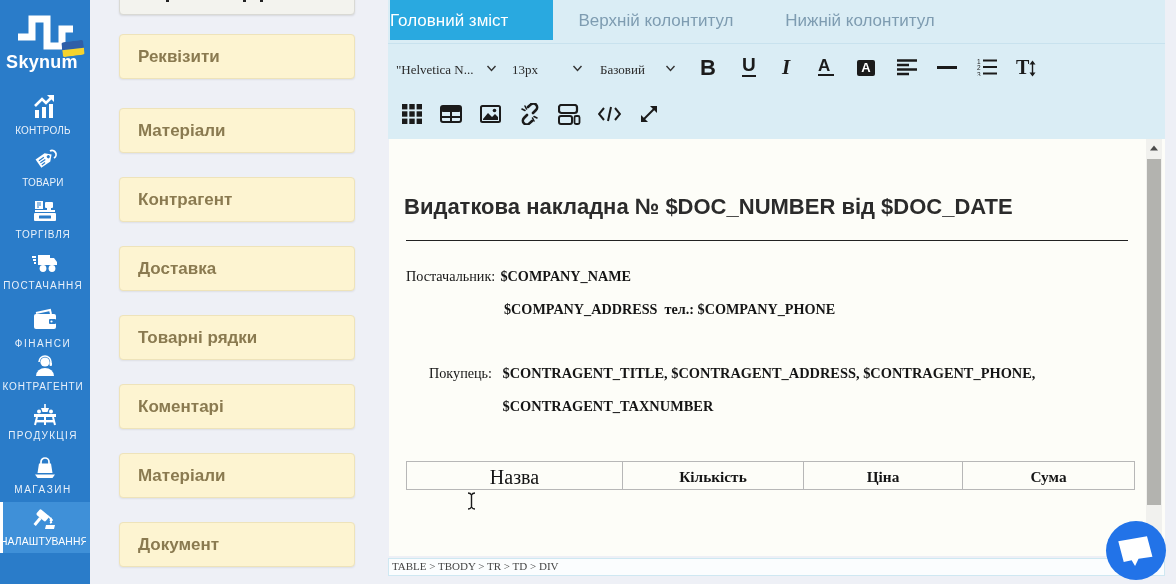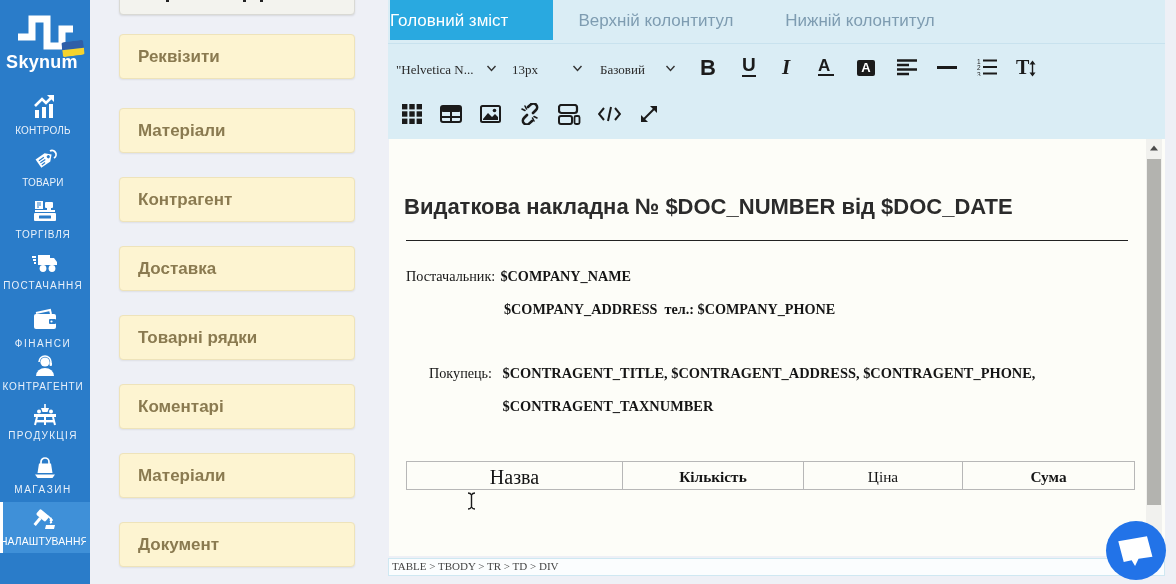--- a/index.html
+++ b/index.html
@@ -260,21 +260,21 @@
 <div class="abs ser" style="left:504px; top:301.5px; font-size:14.2px; line-height:14.2px; font-weight:bold; white-space:nowrap;">$COMPANY_ADDRESS&nbsp; тел.: $COMPANY_PHONE</div>
 <div class="abs ser" style="left:429px; top:366.3px; font-size:14.2px; line-height:14.2px; white-space:nowrap;">Покупець:</div>
 <div class="abs ser" style="left:502.5px; top:366.3px; font-size:14.4px; line-height:14.2px; font-weight:bold; white-space:nowrap;">$CONTRAGENT_TITLE, $CONTRAGENT_ADDRESS, $CONTRAGENT_PHONE,</div>
 <div class="abs ser" style="left:502.5px; top:398.7px; font-size:14.4px; line-height:14.2px; font-weight:bold; white-space:nowrap;">$CONTRAGENT_TAXNUMBER</div>
 
 <table class="abs itm ser" style="left:406px; top:461px; border-collapse:collapse; table-layout:fixed; width:723px;">
   <tbody>
       <tr style="height:28px;">
     <td style="width:216px; font-weight:normal; font-size:20px; padding-top:3px;">Назва</td>
     <td style="width:181px; font-weight:bold; font-size:15.3px; padding-top:3px;">Кількість</td>
-    <td style="width:159px; font-weight:normal; font-size:15.3px; padding-top:3px;">Ціна</td>
+    <td style="width:159px; font-weight:bold; font-size:15.3px; padding-top:3px;">Ціна</td>
     <td style="width:172px; font-weight:bold; font-size:15.3px; padding-top:3px;">Сума</td>
   </tr>
 </tbody>
   </table>
 
 <svg class="abs" style="left:466px; top:492px;" width="11" height="18" viewBox="0 0 11 18">
   <path d="M2 1 C4 1 5 2 5.5 3 C6 2 7 1 9 1 M5.5 3 V15 M2 17 C4 17 5 16 5.5 15 C6 16 7 17 9 17" stroke="#1b1b1b" stroke-width="1.4" fill="none"></path>
 </svg>
 
 <div id="chat"></div>

